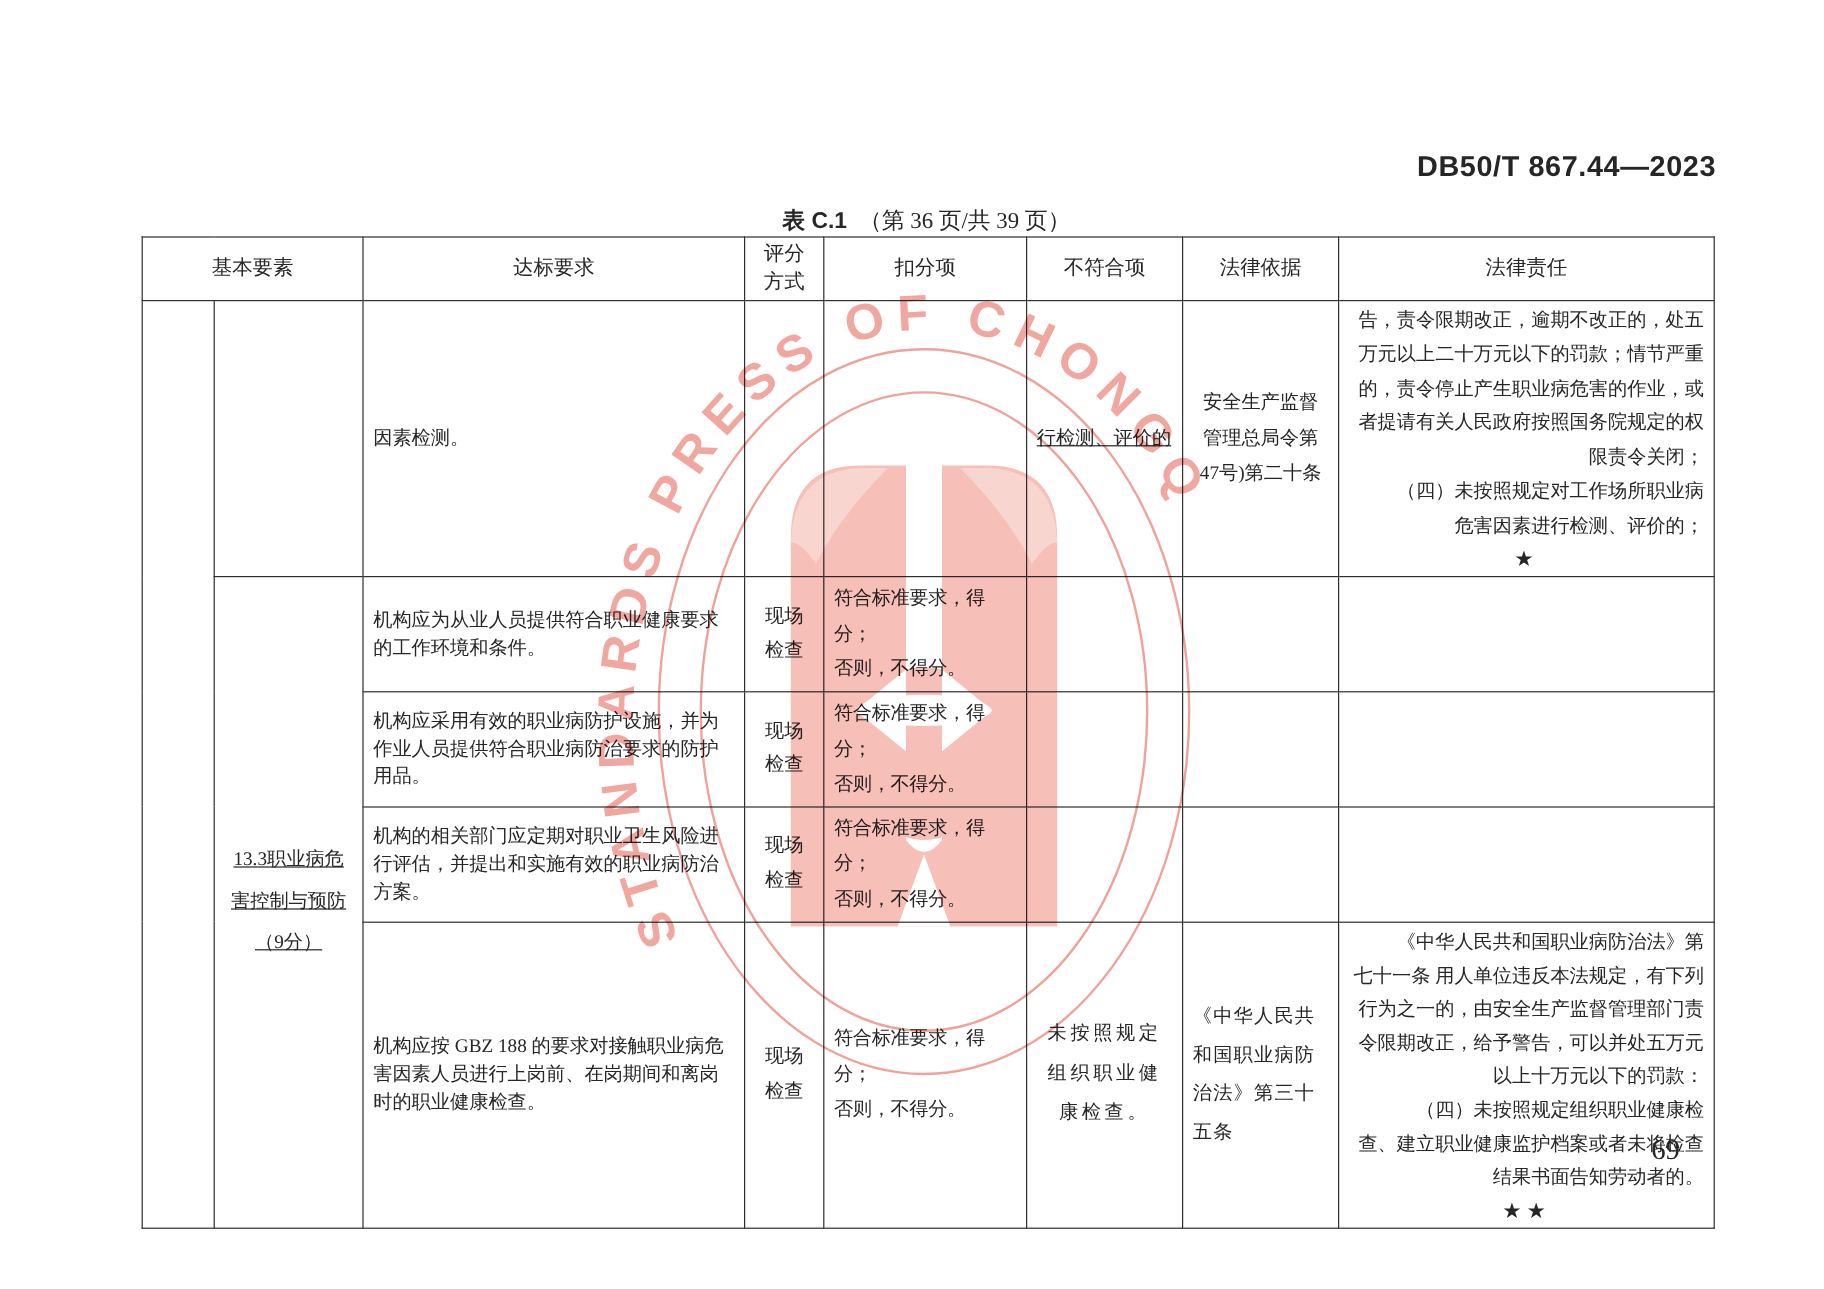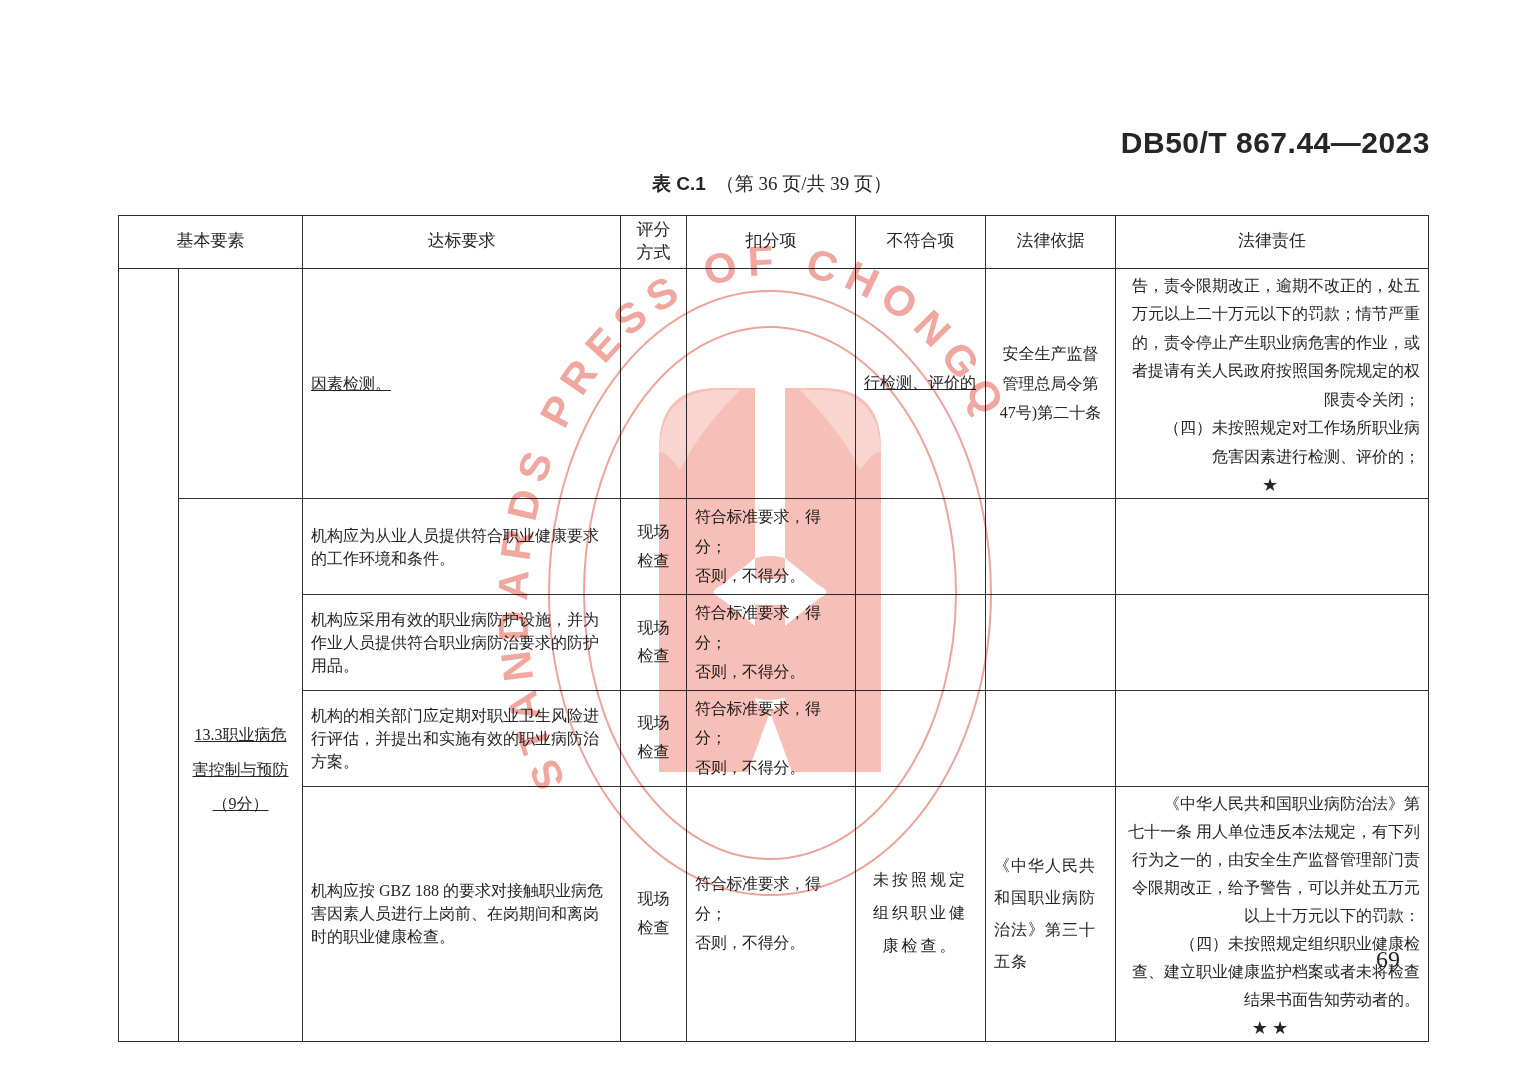--- a/index.html
+++ b/index.html
@@ -5,39 +5,39 @@
 <style>
   html,body{margin:0;padding:0;background:#fff;}
   .page{
     position:relative;width:1520px;height:1074px;background:#ffffff;
     font-family:"Liberation Serif","DejaVu Serif",serif;color:var(--text,#262626);
     overflow:hidden;
   }
   .doc-code{
     position:absolute;top:126px;right:90px;
     font-family:"Liberation Sans","DejaVu Sans",sans-serif;
-    font-weight:bold;font-size:30px;letter-spacing:.5px;
+    font-weight:bold;font-size:24px;letter-spacing:.5px;
   }
   .caption{
     position:absolute;top:171px;left:0;width:100%;text-align:center;
     font-size:19px;transform:translateX(12px);
   }
   .cap-prefix{font-family:"Liberation Sans","DejaVu Sans",sans-serif;font-weight:bold;margin-right:10px;}
   table.doc-table{
-    position:absolute;left:118px;top:215px;width:1310px;
+    position:absolute;left:118px;top:197px;width:1310px;
     border-collapse:collapse;table-layout:fixed;z-index:1;
   }
   .doc-table td,.doc-table th{
     border:1px solid var(--border,#2f2f2f);
     font-size:16px;font-weight:normal;vertical-align:middle;
     padding:3px 8px;overflow:hidden;
   }
   .doc-table th{height:44px;font-size:17px;text-align:center;white-space:pre-line;line-height:1.35;}
   tr.h1{height:208px;} tr.h2{height:56px;} tr.h3{height:72px;} tr.h4{height:85px;} tr.h5{height:229px;}
-  .top{vertical-align:top;text-decoration:underline;}
+  .top{vertical-align:top;}
   .section-cell{text-align:center;line-height:2.15;padding:4px 5px;white-space:pre-line;text-decoration:underline;}
   .req-cell{line-height:1.44;padding:4px 8px;}
   .method-cell{text-align:center;line-height:1.8;white-space:pre-line;padding:3px 2px;}
   .deduct-cell{line-height:1.85;white-space:pre-line;letter-spacing:-0.3px;padding:3px 6px;}
   .nonconf-1{vertical-align:top;padding-top:9px;padding-left:7px;letter-spacing:0;text-decoration:underline;}
   .nonconf-5{letter-spacing:3px;line-height:2.05;white-space:pre-line;padding:6px 8px;text-align:center;}
   .basis-1{vertical-align:top;text-align:center;line-height:1.85;white-space:pre-line;padding-top:10px;}
   .basis-5{line-height:2.0;white-space:pre-line;letter-spacing:1px;padding:6px 9px;}
   .legal-cell{vertical-align:top;padding:6px 10px;}
   .legal-cell .para{line-height:1.78;text-align:right;}

